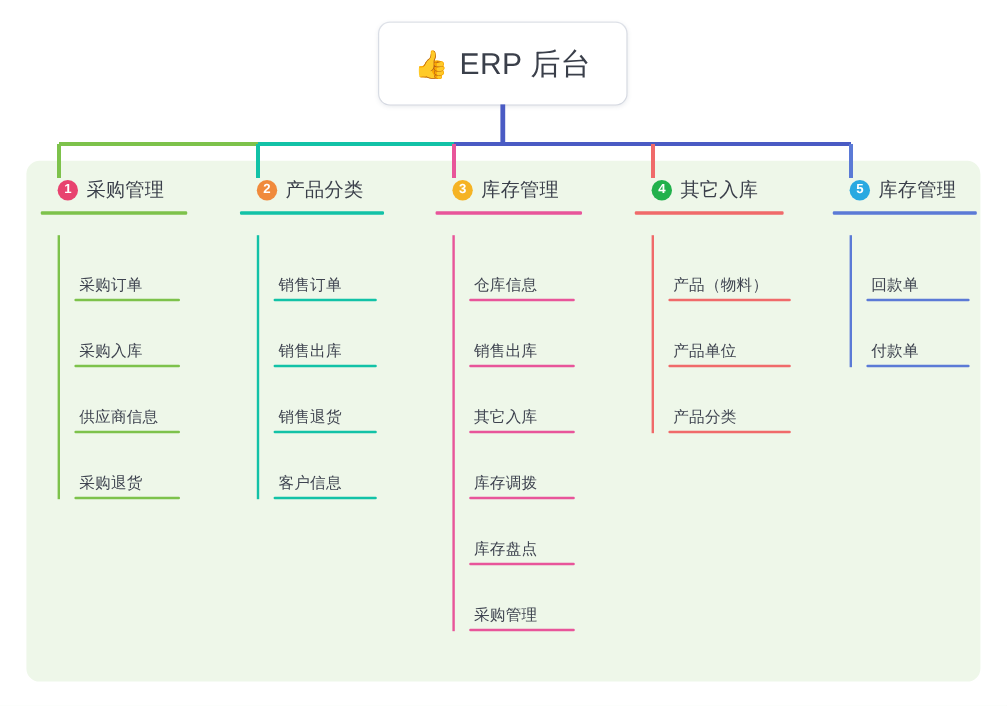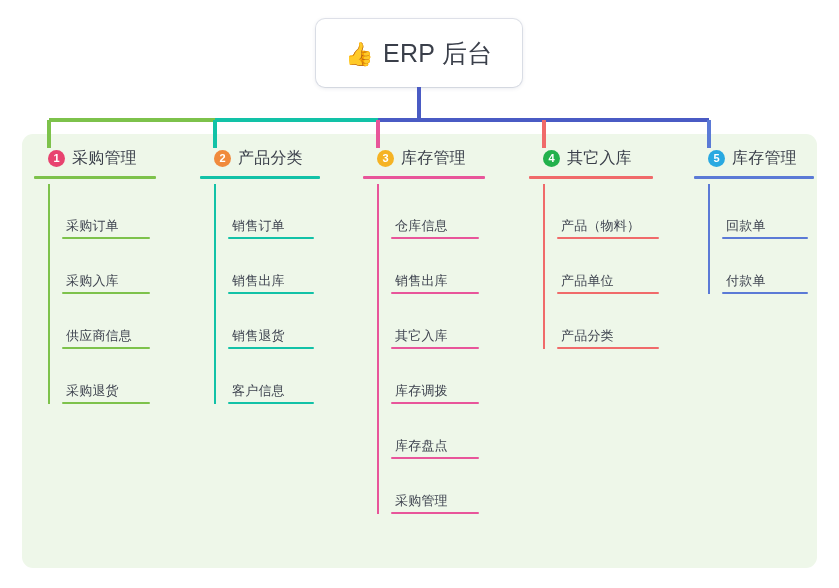--- a/index.html
+++ b/index.html
@@ -112,21 +112,21 @@
     letter-spacing: 0.2px;
   }
   .head-rule {
     height: 3px;
     margin-top: 5px;
     border-radius: 1px;
   }
 
   .col-items {
     position: relative;
-    margin-top: 5px;
+    margin-top: 17px;
     padding-left: 14px;
     box-sizing: border-box;
   }
   .spine {
     position: absolute;
     left: 14px;
     top: 0;
     width: 2px;
     bottom: 0;
   }

